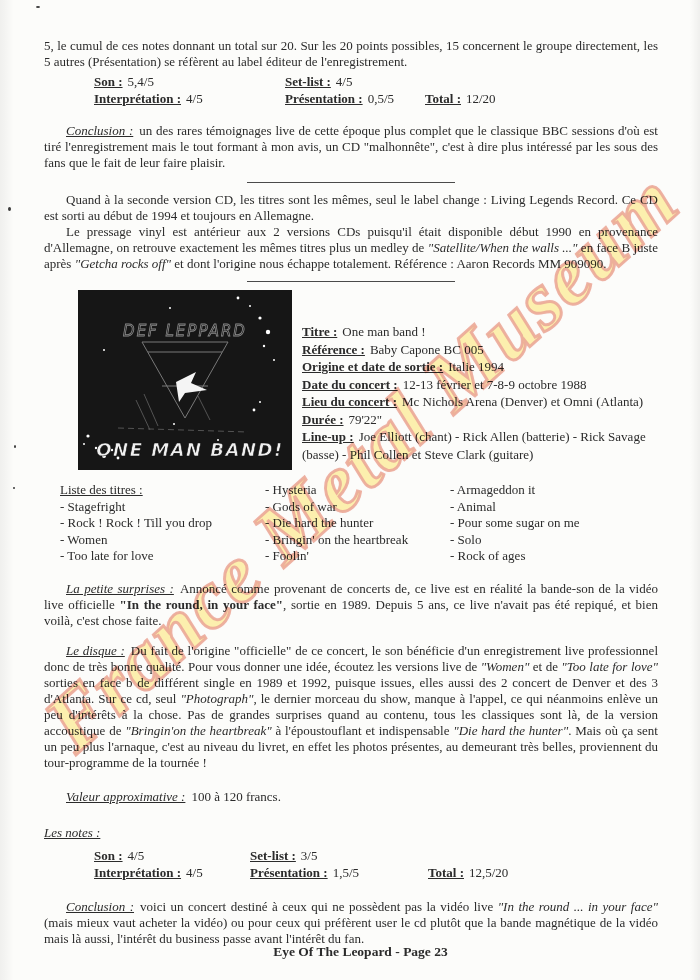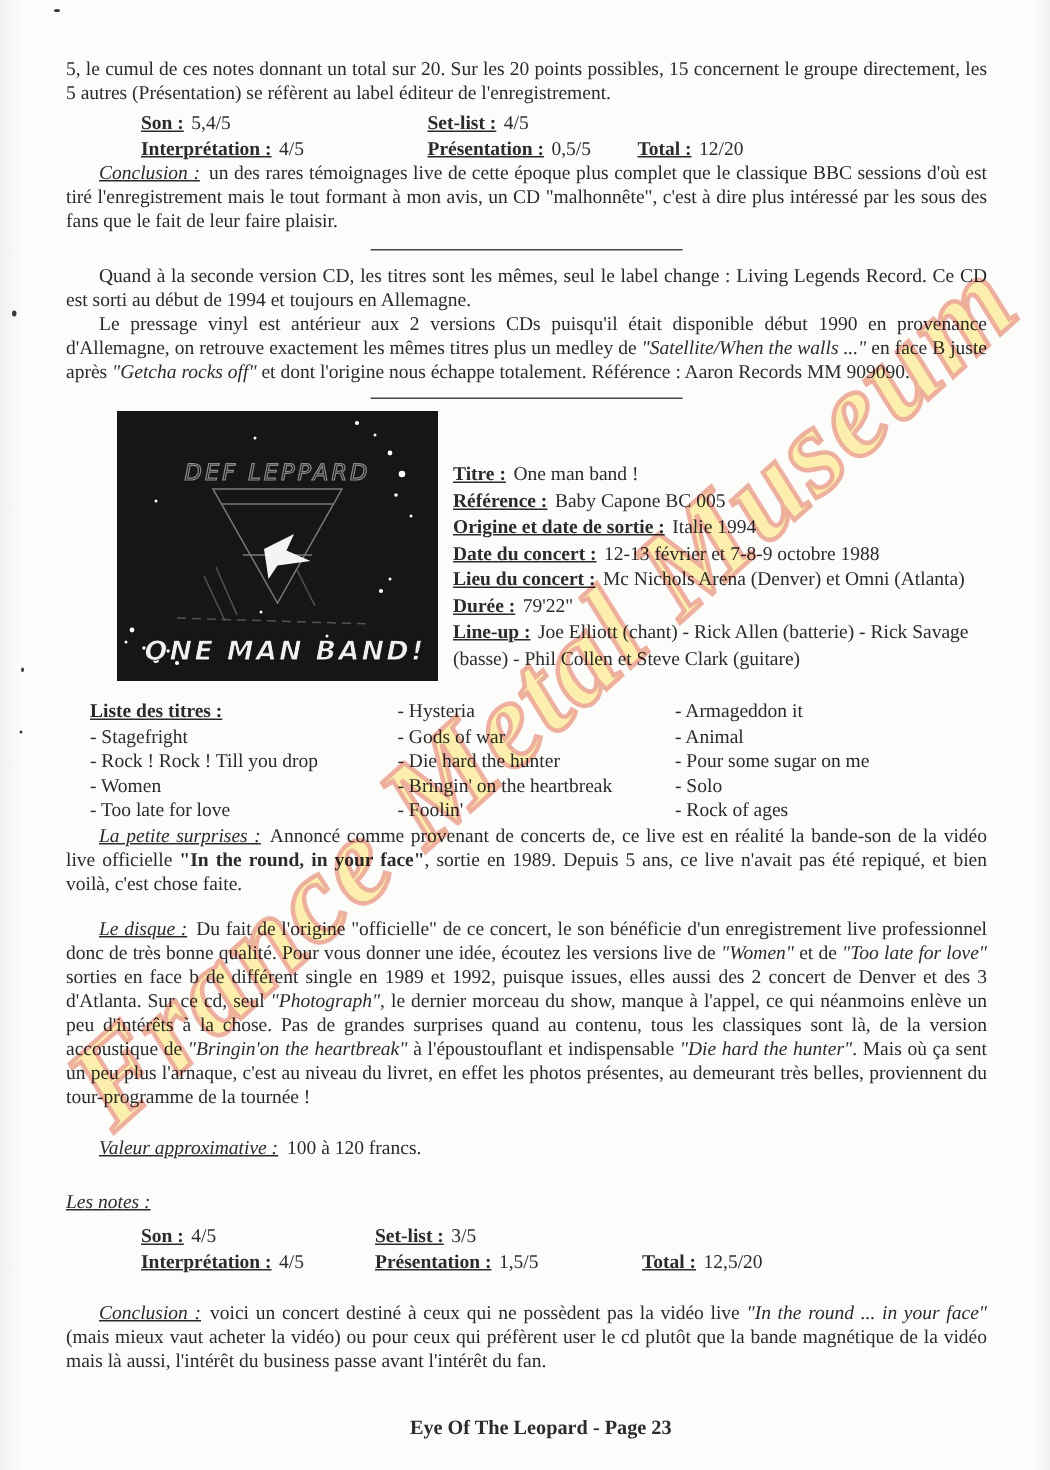--- a/index.html
+++ b/index.html
@@ -31,24 +31,24 @@
   .divider{width:208px;border:0;border-top:1.5px solid #4a4a4a;margin:11px auto 9px auto;}
   
   .album-row{display:flex;margin-top:8px;}
   .cover{margin-left:34px;width:214px;height:180px;flex:0 0 auto;}
   .details{margin-left:10px;margin-top:33px;font-size:13px;line-height:17.5px;}
   .detail-item .dl{font-weight:bold;text-decoration:underline;margin-right:5px;}
   
   .tracklist{display:flex;margin-left:16px;margin-top:12px;font-size:13px;line-height:16.5px;}
   .tl-col1{width:205px;}
   .tl-col2{width:185px;}
-  .tl-head{font-weight:bold;text-decoration:underline;}
+  .tl-head{font-weight:normal;text-decoration:underline;}
   .tl-item{white-space:nowrap;}
   .mt14{margin-top:14px;}
-  .mt16{}
+  .mt16{margin-top:16px;}
   .mt18{margin-top:18px;}
   .mt20{margin-top:20px;}
   .mt6{margin-top:6px;}
   .footer{position:absolute;left:0;right:0;bottom:20px;text-align:center;
     font-weight:bold;font-size:13.5px;padding-left:21px;}
   
   .watermark{
     position:absolute;left:58px;top:688px;z-index:30;
     font-style:italic;font-weight:bold;font-size:82px;letter-spacing:2px;
     white-space:nowrap;color:#ffe873;

